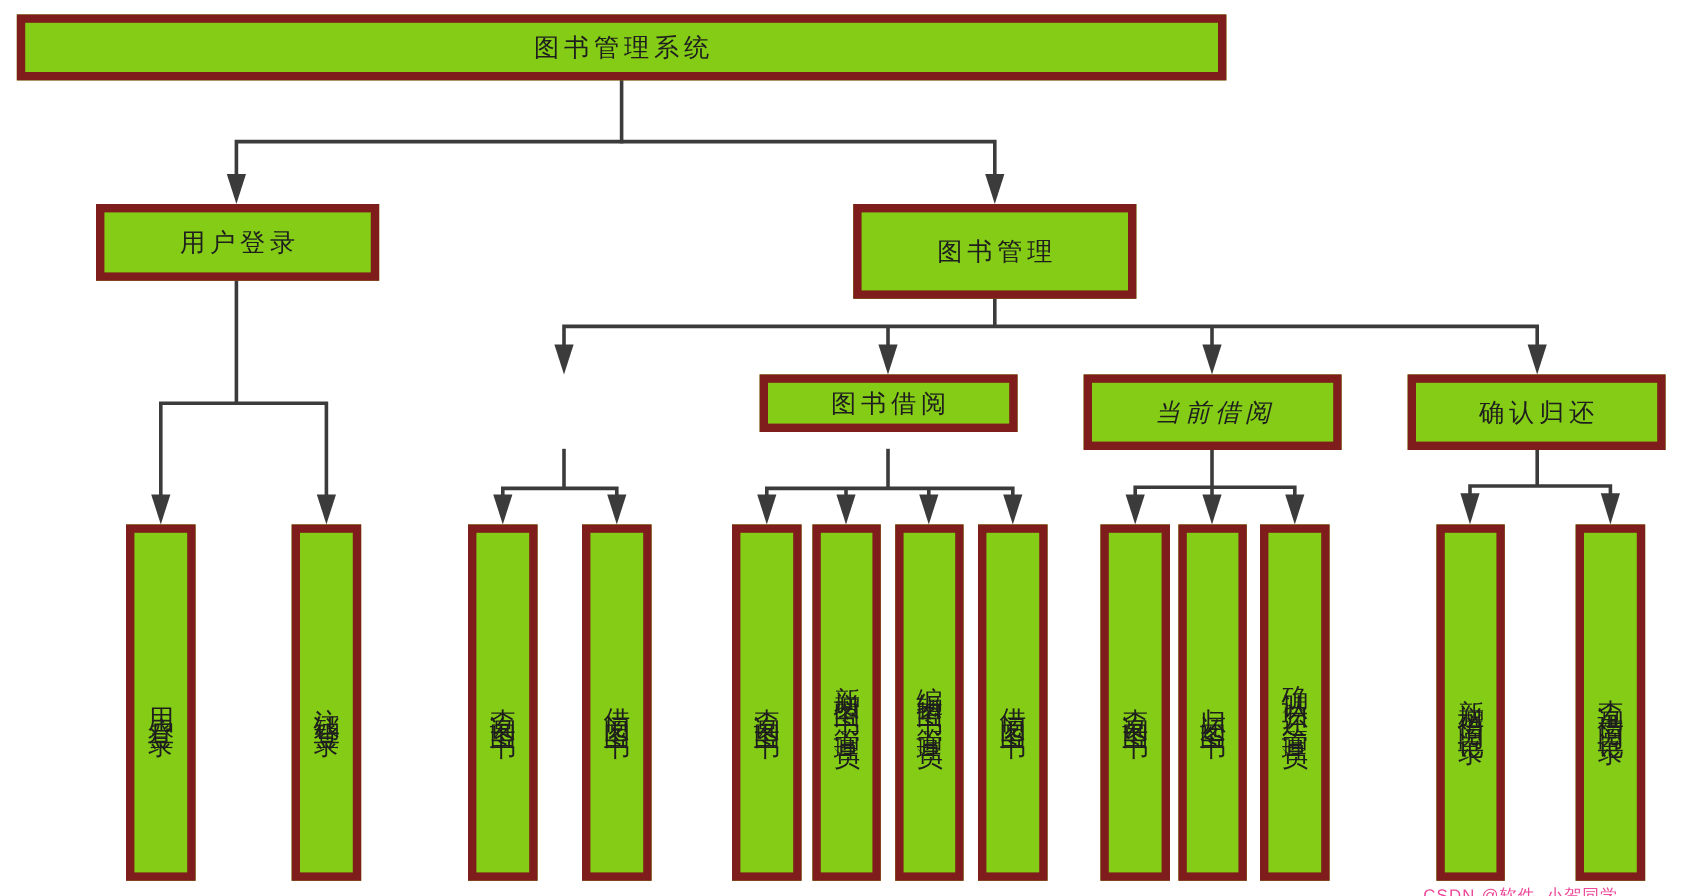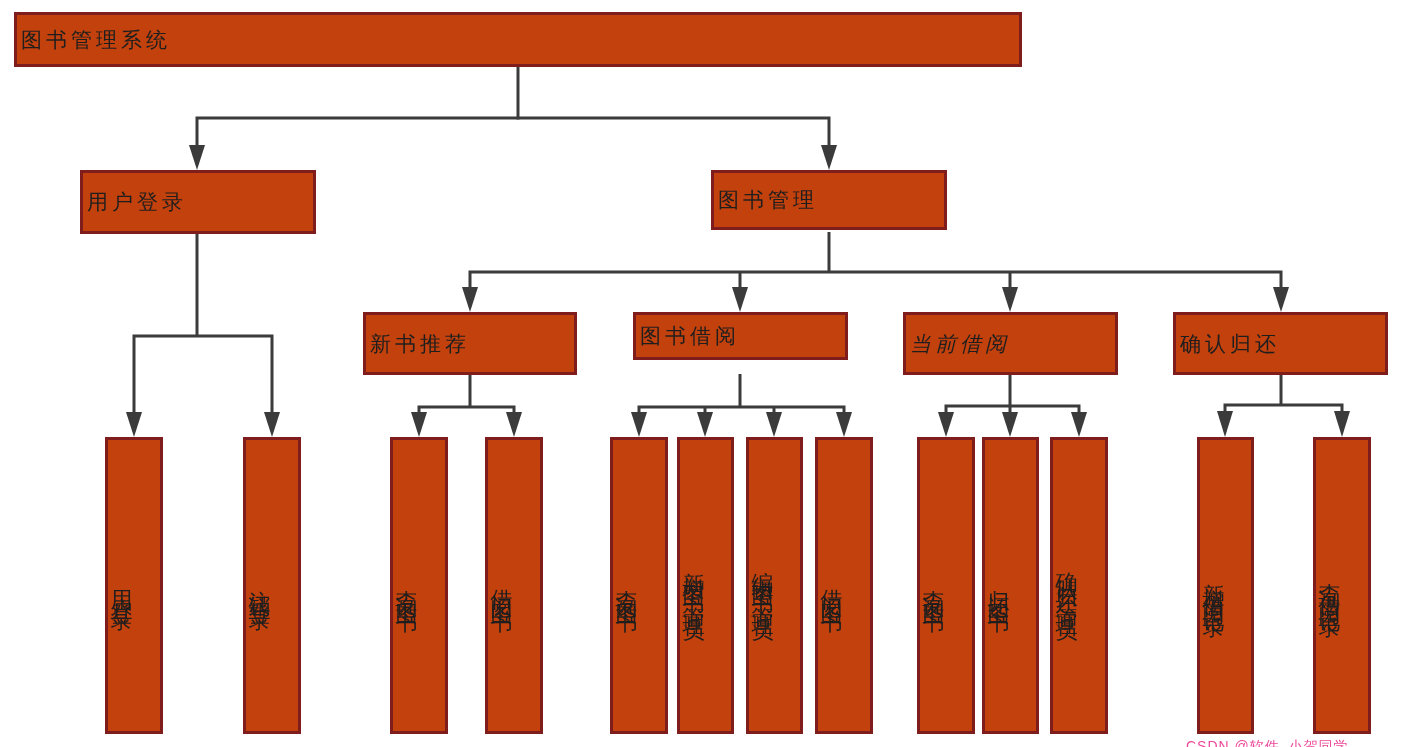--- a/index.html
+++ b/index.html
@@ -17,23 +17,23 @@
   }
   .connectors {
     position: absolute; left: 0; top: 0;
     width: 1405px; height: 747px;
     z-index: 1;
   }
   .connectors path { stroke: #3b3b3b; stroke-width: 3; fill: none; }
   .connectors polygon { fill: #3b3b3b; stroke: none; }
   .node {
     position: absolute;
-    background: #c2410c;
-    border: 3px solid #7f1d1d;
-    display: flex; align-items: center; 
+    background: #84cc16;
+    border: 7px solid #7f1d1d;
+    display: flex; align-items: center; justify-content: center;
     z-index: 2;
   }
   .lbl {
     font-size: 21px;
     letter-spacing: 4px;
     white-space: nowrap;
     text-indent: 4px; 
   }
   .leaf .vlbl {
     writing-mode: vertical-rl;
@@ -121,27 +121,24 @@
     </g>
   </svg>
 
   <div class="node" style="left:14px; top:12px; width:1008px; height:55px;">
     <span class="lbl">图书管理系统</span>
   </div>
 
   <div class="node" style="left:80px; top:170px; width:236px; height:64px;">
     <span class="lbl">用户登录</span>
   </div>
-  <div class="node" style="left:711px; top:170px; width:236px; height:60px;">
+  <div class="node" style="left:711px; top:170px; width:236px; height:79px;">
     <span class="lbl">图书管理</span>
   </div>
 
-  <div class="node" style="left:363px; top:312px; width:214px; height:63px;">
-    <span class="lbl">新书推荐</span>
-  </div>
   <div class="node" style="left:633px; top:312px; width:215px; height:48px;">
     <span class="lbl">图书借阅</span>
   </div>
   <div class="node" style="left:903px; top:312px; width:215px; height:63px;font-style:italic;">
     <span class="lbl">当前借阅</span>
   </div>
   <div class="node" style="left:1173px; top:312px; width:215px; height:63px;">
     <span class="lbl">确认归还</span>
   </div>
 

